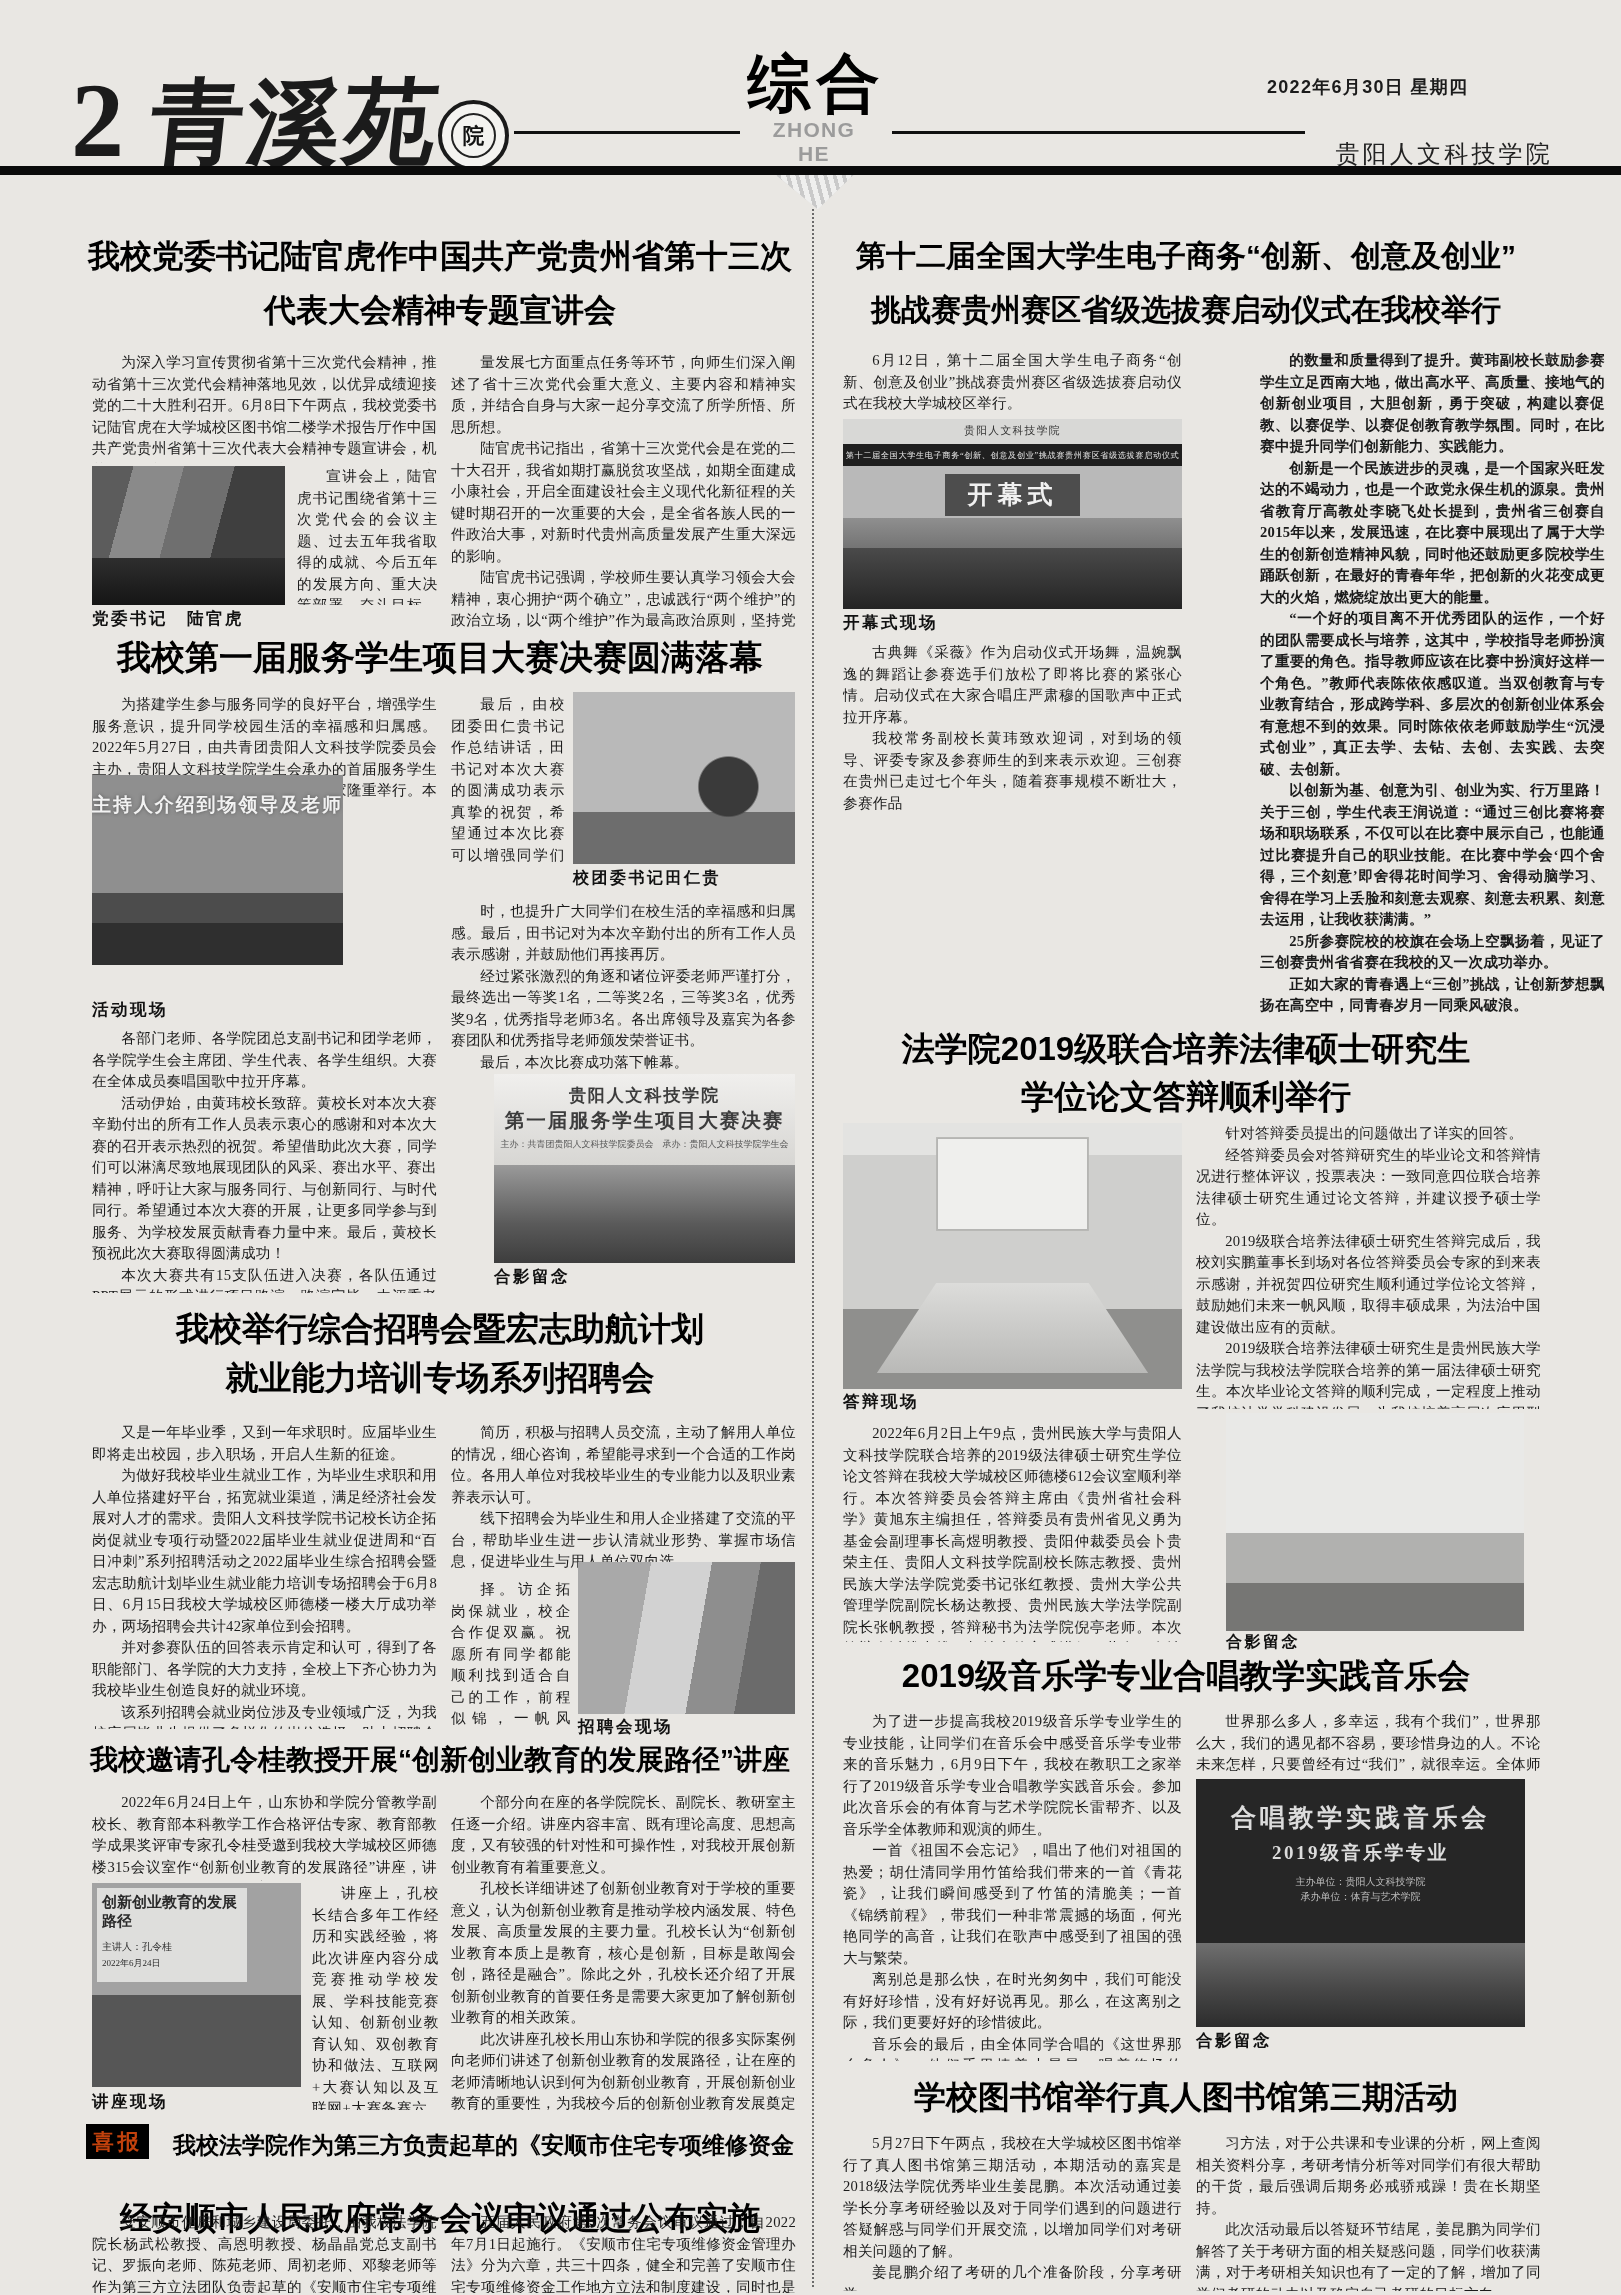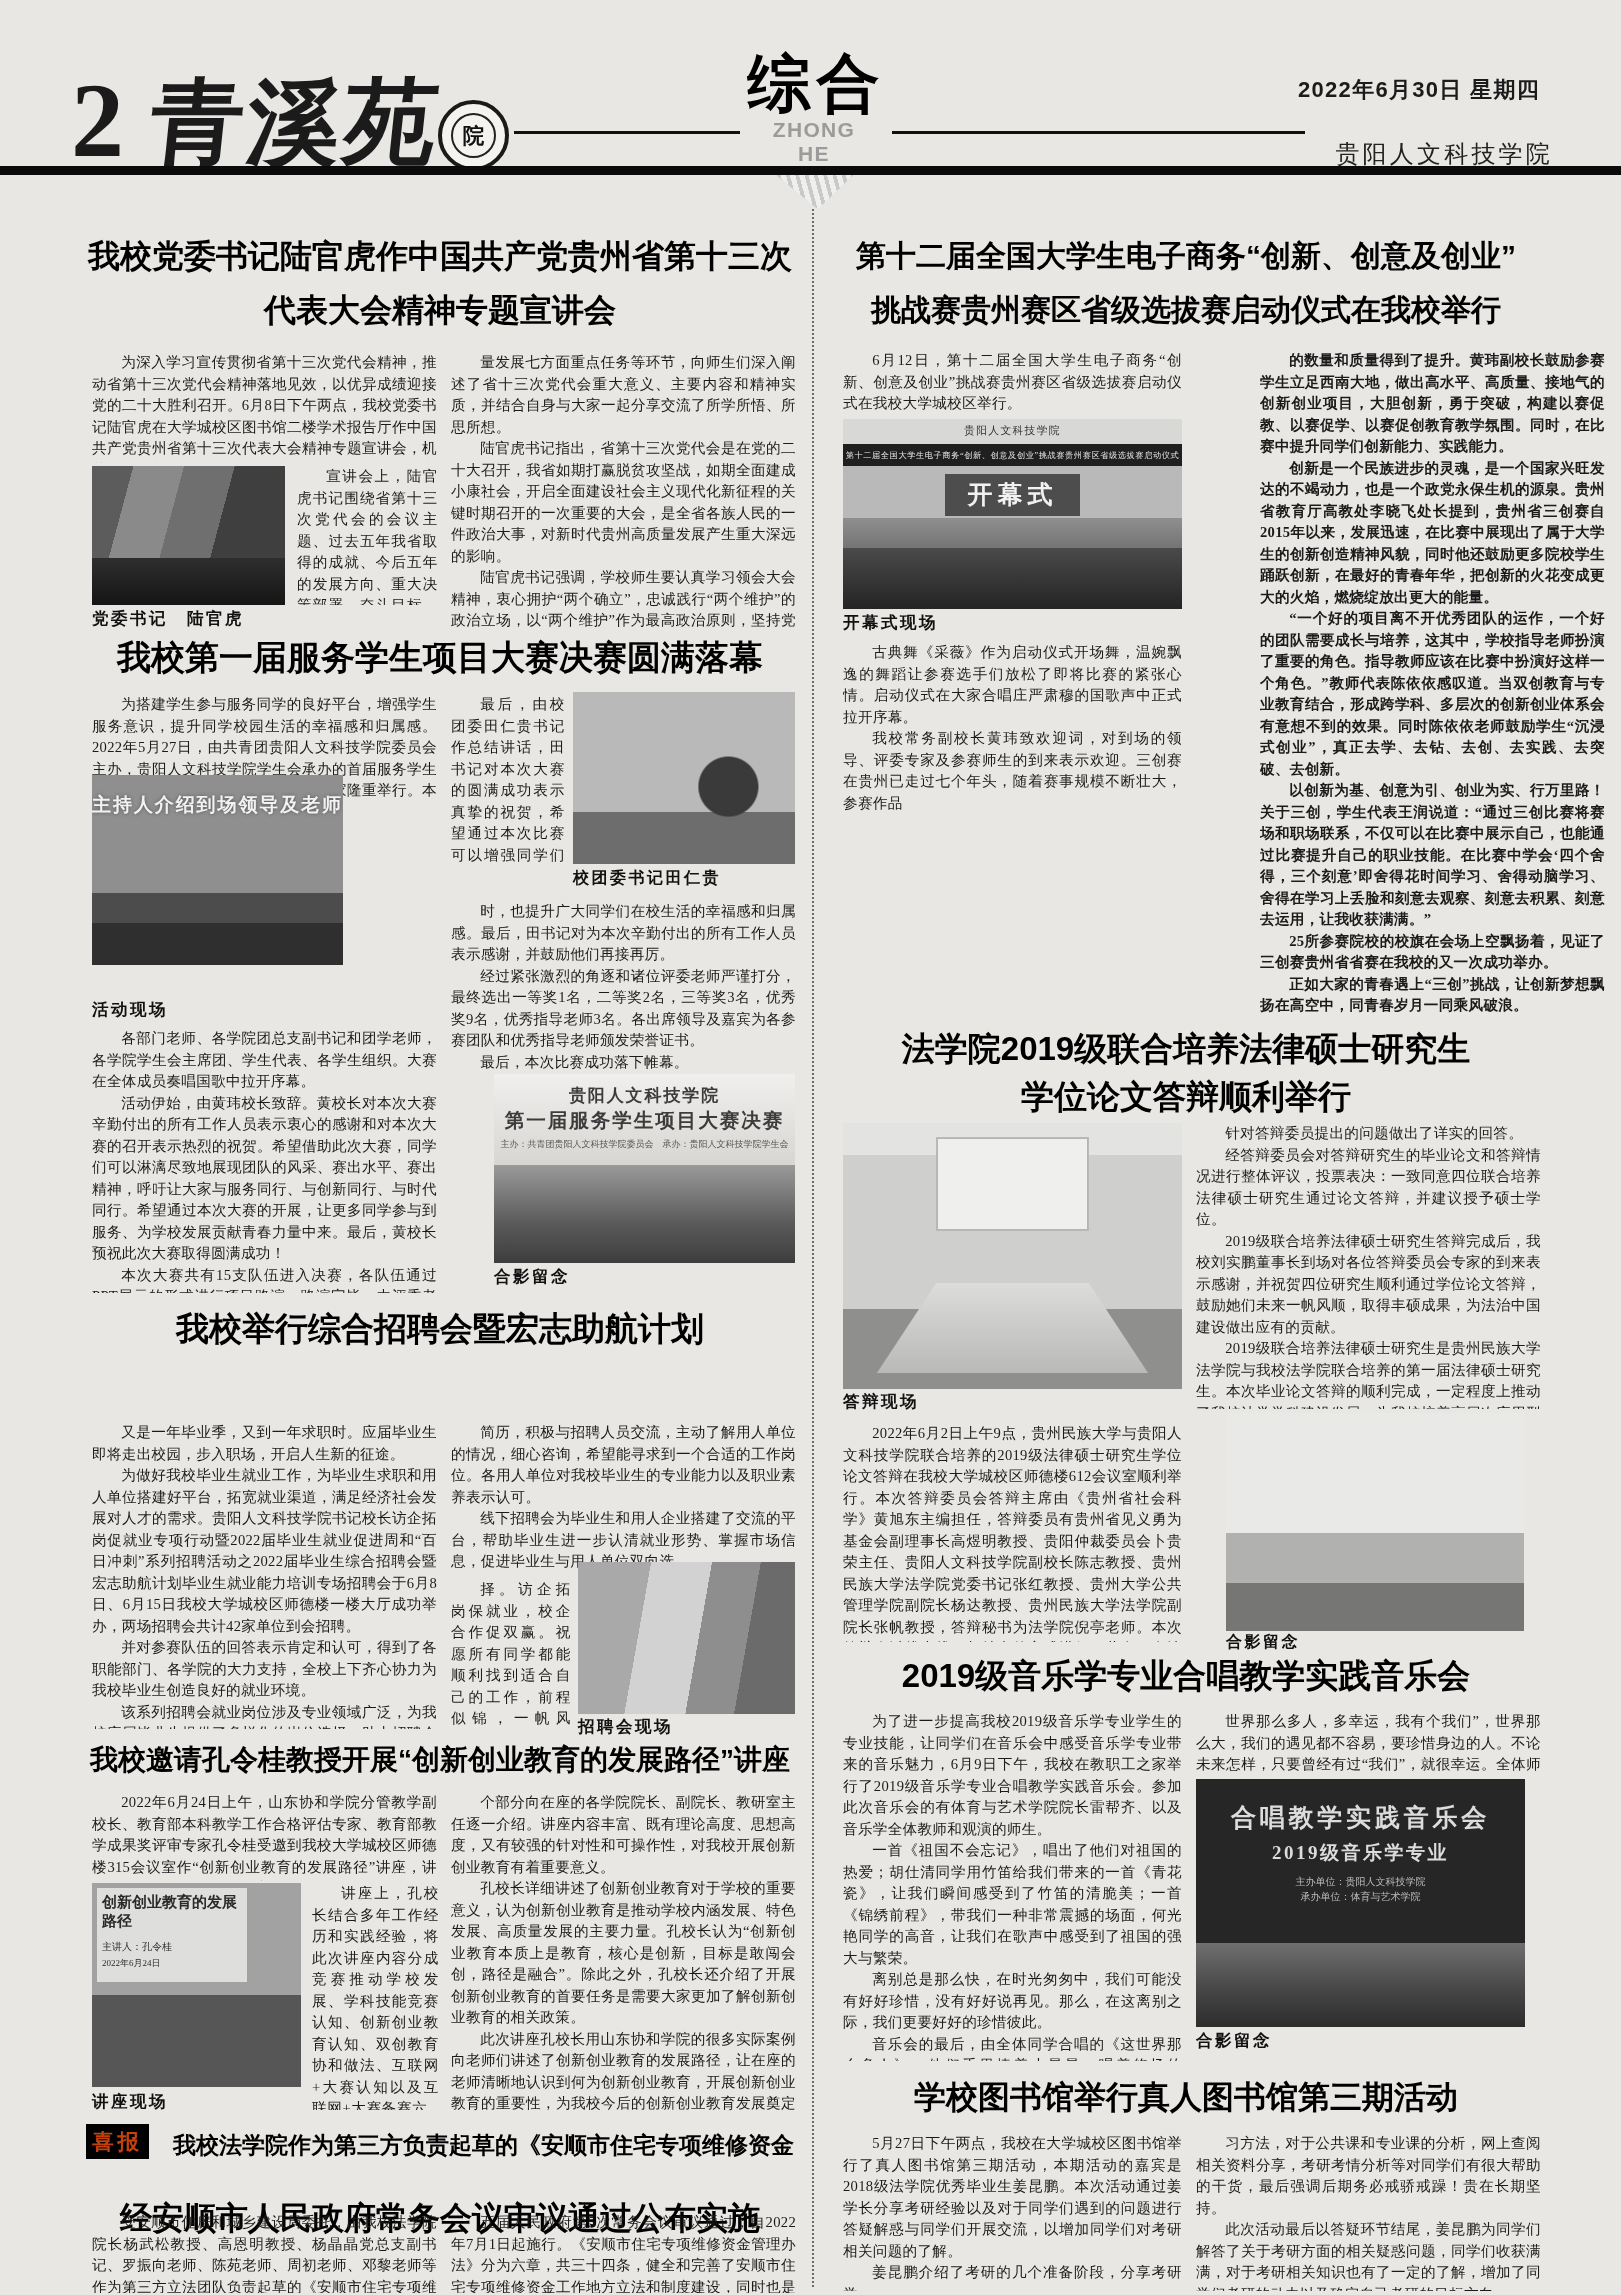--- a/index.html
+++ b/index.html
@@ -24,21 +24,21 @@
   #logo .inner{width:41px;height:41px;border:2.5px solid #222;border-radius:50%;display:flex;
         align-items:center;justify-content:center;font-size:21.5px;font-weight:bold;color:#111;}
   .rule{position:absolute;height:2.5px;background:#101010;top:131px;}
   #secttl{left:734px;top:41px;width:165px;text-align:center;font-size:63px;font-weight:900;
           font-family:"Liberation Sans",sans-serif;letter-spacing:6.3px;color:#000;}
   #book{left:755px;top:118px;width:118px;height:71px;text-align:center;}
   #book .bk-label{font-size:21px;font-weight:900;color:#9b9b9b;font-family:"Liberation Sans",sans-serif;letter-spacing:1.3px;}
   #book .bk-fan{margin:1.3px auto 0;width:95px;height:42px;
         background:repeating-linear-gradient(75deg,#c9c9c9 0 3.8px,#efefee 3.8px 9px),linear-gradient(#bfbfbf,#e8e8e6);
         clip-path:polygon(0 0,100% 0,54% 100%);}
-  #hdr-date{left:1267px;top:75px;width:304px;text-align:center;font-size:22px;font-weight:bold;
+  #hdr-date{left:1267px;top:75px;width:304px;text-align:left;font-size:18px;font-weight:bold;
             font-family:"Liberation Sans",sans-serif;letter-spacing:1.3px;}
   #hdr-school{left:1236px;top:138px;width:317px;text-align:right;font-size:24px;letter-spacing:3.2px;color:#222;}
   #hdr-bar{left:0;top:166px;width:1622px;height:9px;background:#0b0b0b;}
   
   .phA{background:linear-gradient(105deg,#5c5c5c 0 18%,#8a8a8a 18% 40%,#6f6f6f 40% 62%,#3f3f3f 62%);}
   .phA .deskstrip{position:absolute;left:0;bottom:0;width:100%;height:34%;background:linear-gradient(#2e2e2e,#151515);}
   .phB2{background:linear-gradient(#8f8f8f 0 62%,#4c4c4c 62% 78%,#2f2f2f 78%);}
   .phB2 .ov{position:absolute;left:0;top:16.5px;width:100%;text-align:center;color:#f2f2f2;
             font-size:19px;font-weight:bold;letter-spacing:1.9px;text-shadow:0 0 3.8px #555;}
   .phB1{background:radial-gradient(circle at 70% 55%,#3a3a3a 0 16%,transparent 17%),
@@ -155,20 +155,21 @@
       <div class="bl1">贵阳人文科技学院</div>
       <div class="bl2">第一届服务学生项目大赛决赛</div>
       <div class="bl3">主办：共青团贵阳人文科技学院委员会　承办：贵阳人文科技学院学生会</div>
     </div>
     <div class="crowd"></div>
   </div>
   <div class="cap" style="left:494px;top:1266px;width:301px;">合影留念</div>
 
   <div class="ttl" style="left:84px;top:1304px;width:712px;font-size:33px;line-height:49px;height:101px;">
     <div>我校举行综合招聘会暨宏志助航计划</div>
+    <div>就业能力培训专场系列招聘会</div>
   </div>
   <div class="t" style="left:92px;top:1422px;width:345px;height:307px;">
     <p>又是一年毕业季，又到一年求职时。应届毕业生即将走出校园，步入职场，开启人生新的征途。</p>
       <p>为做好我校毕业生就业工作，为毕业生求职和用人单位搭建好平台，拓宽就业渠道，满足经济社会发展对人才的需求。贵阳人文科技学院书记校长访企拓岗促就业专项行动暨2022届毕业生就业促进周和“百日冲刺”系列招聘活动之2022届毕业生综合招聘会暨宏志助航计划毕业生就业能力培训专场招聘会于6月8日、6月15日我校大学城校区师德楼一楼大厅成功举办，两场招聘会共计42家单位到会招聘。</p>
       <p>并对参赛队伍的回答表示肯定和认可，得到了各职能部门、各学院的大力支持，全校上下齐心协力为我校毕业生创造良好的就业环境。</p>
       <p>该系列招聘会就业岗位涉及专业领域广泛，为我校应届毕业生提供了多样化的岗位选择，助力招聘会成为毕业生和用人单位之间面对面的有效交流平台。</p>
   </div>
   <div class="t" style="left:451px;top:1422px;width:345px;height:152px;">
     <p>简历，积极与招聘人员交流，主动了解用人单位的情况，细心咨询，希望能寻求到一个合适的工作岗位。各用人单位对我校毕业生的专业能力以及职业素养表示认可。</p>
       <p>线下招聘会为毕业生和用人企业搭建了交流的平台，帮助毕业生进一步认清就业形势、掌握市场信息，促进毕业生与用人单位双向选</p>

